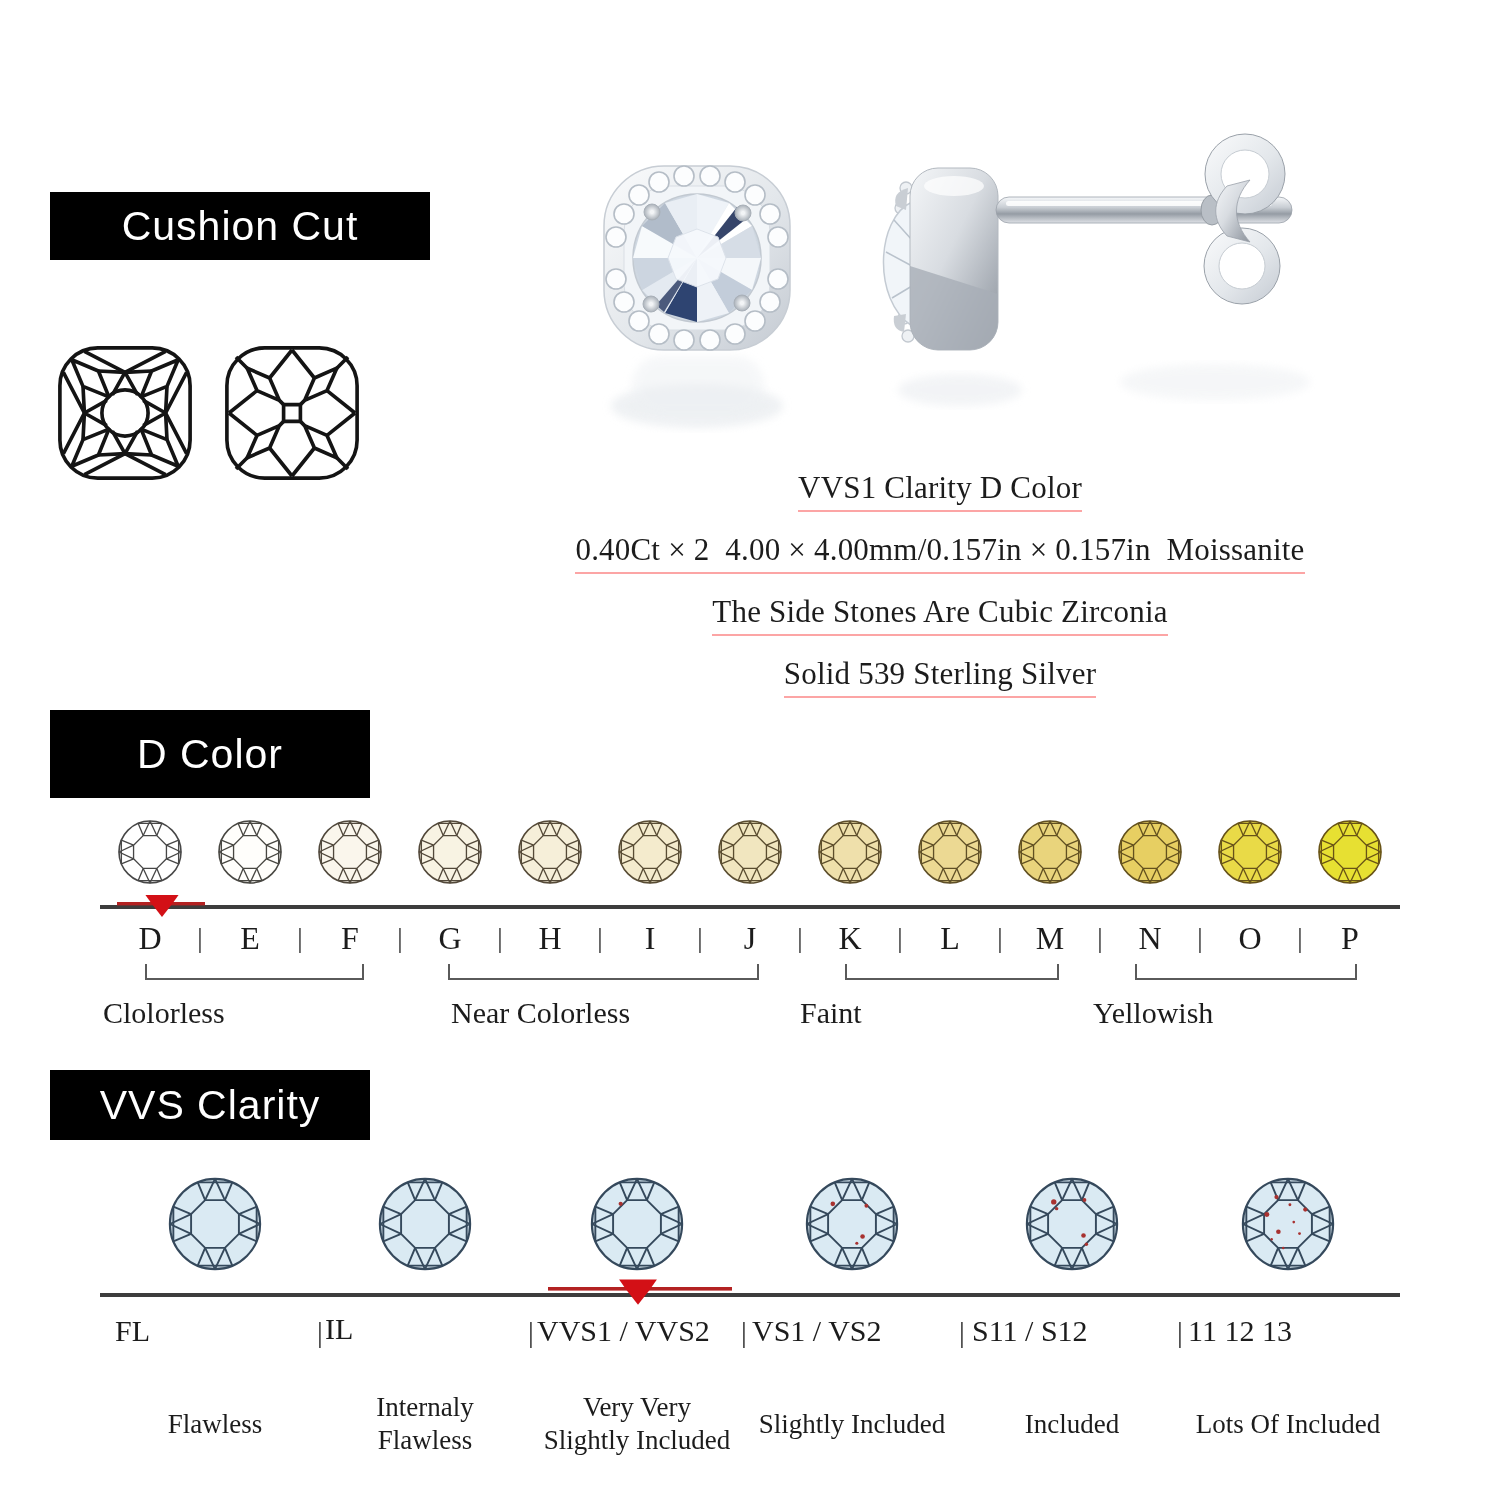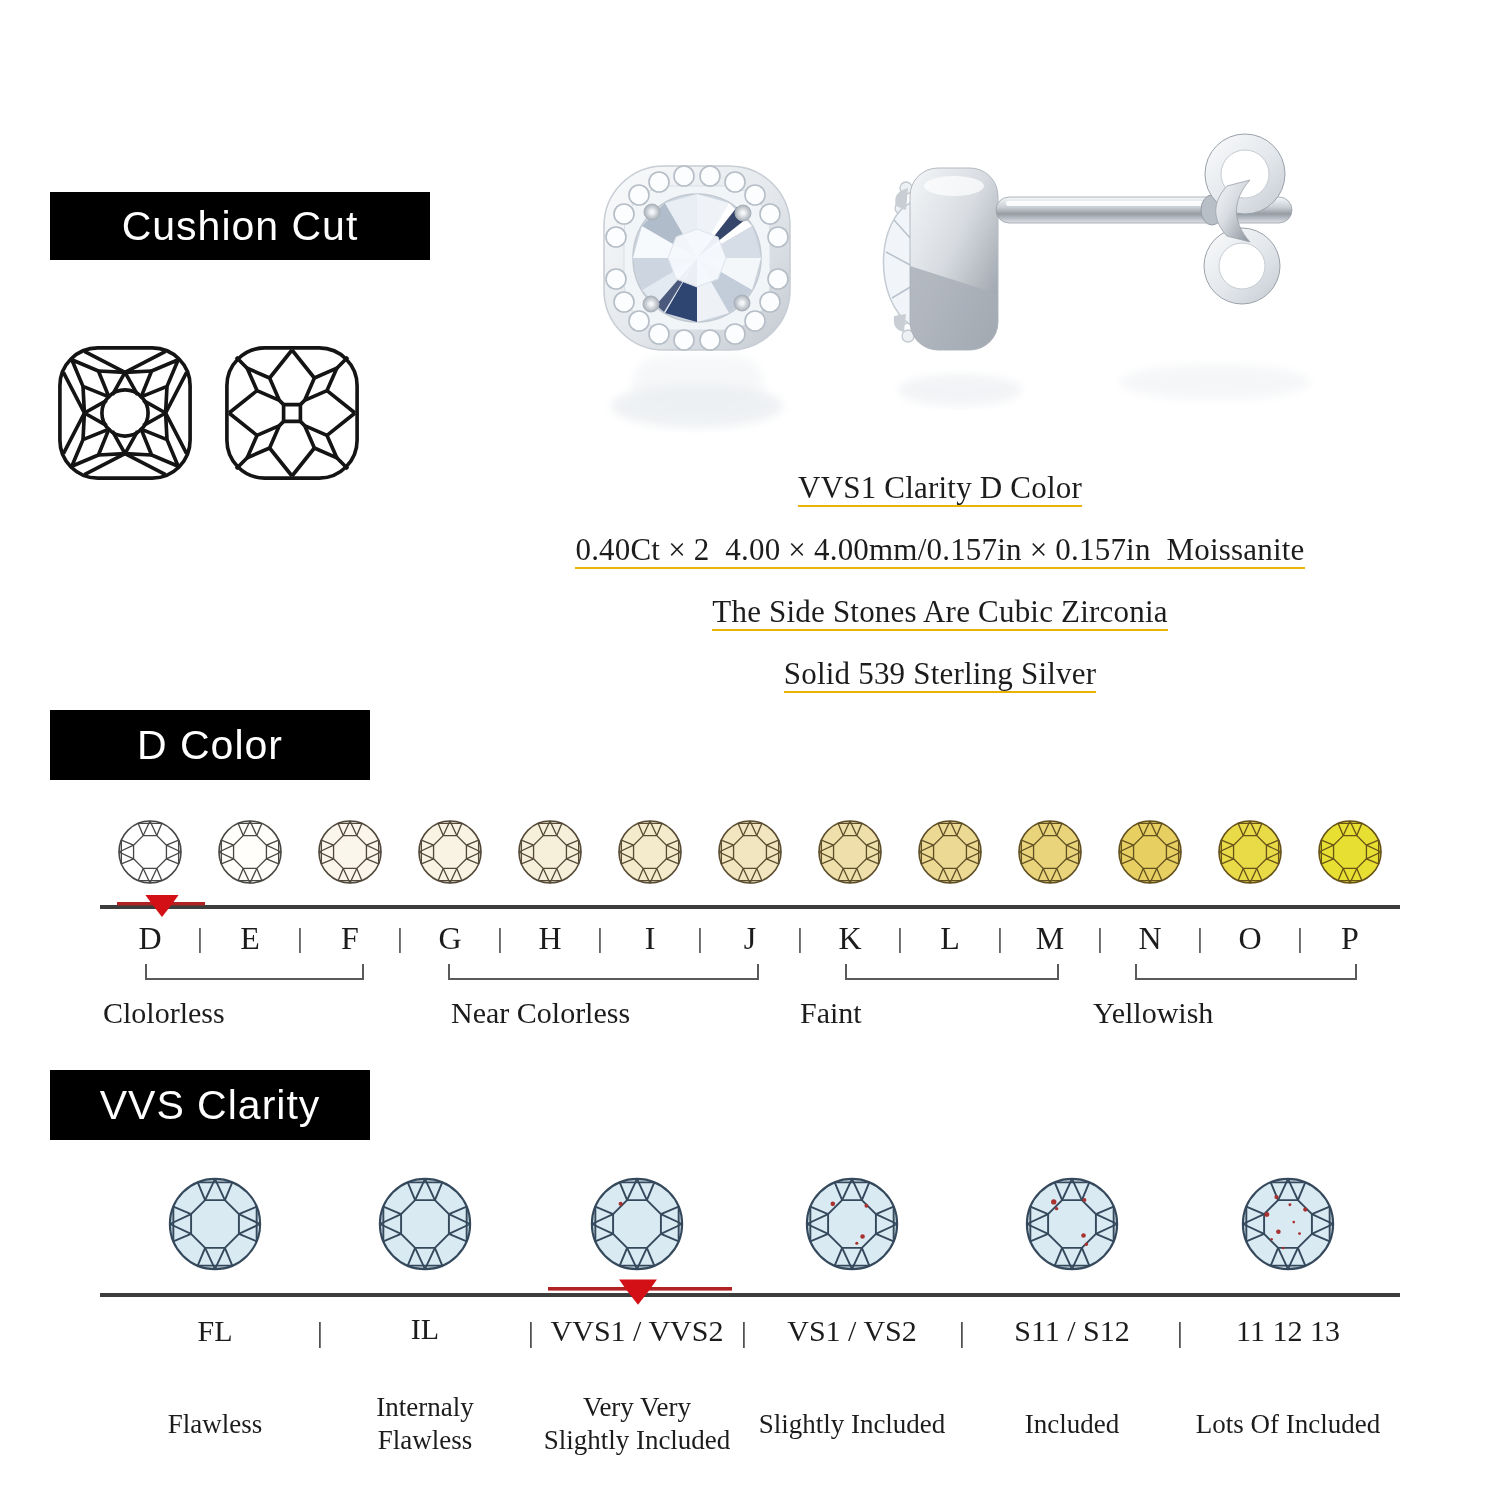--- a/index.html
+++ b/index.html
@@ -4,27 +4,27 @@
 <style>
   html,body{margin:0;padding:0;background:#ffffff;}
   .page{position:relative;width:1500px;height:1500px;background:#fff;overflow:hidden;
         font-family:"Liberation Serif",serif;color:#1c1c1c;}
   .abs{position:absolute;}
   .banner{background:#000;color:#fff;font-family:"Liberation Sans",sans-serif;
           font-size:41px;font-weight:400;letter-spacing:1px;
           display:flex;align-items:center;justify-content:center;}
   .spec-block{left:460px;top:470px;width:960px;text-align:center;}
   .spec-line{margin-bottom:26px;font-size:31px;letter-spacing:.2px;}
-  .spec-line span{border-bottom:2px solid #eab308;}
+  .spec-line span{border-bottom:2px solid #fca5a5;padding-bottom:5px;}
   .scaleline{background:#3d3d3d;height:4px;}
   .letter{width:100px;text-align:center;font-size:32px;}
   .sep{width:20px;text-align:center;font-size:27px;color:#2b2b2b;}
   .bracket{height:14px;border-left:2px solid #5a5a5a;border-right:2px solid #5a5a5a;border-bottom:2px solid #5a5a5a;}
   .glabel{width:300px;text-align:left;font-size:30px;}
-  .clabel{width:200px;text-align:center;font-size:30px;}
+  .clabel{width:200px;font-size:30px;}
   .csep{width:20px;text-align:center;font-size:29px;color:#2b2b2b;}
   .desc{width:250px;height:76px;display:flex;flex-direction:column;align-items:center;justify-content:center;
         font-size:27px;line-height:33px;text-align:center;}
   svg.abs{display:block;}
 </style>
 </head>
 <body>
 
 <svg width="0" height="0" style="position:absolute" aria-hidden="true">
   <defs>
@@ -188,21 +188,21 @@
     </g>
   </svg>
 
   <div class="abs spec-block">
     <div class="spec-line"><span>VVS1 Clarity D Color</span></div>
     <div class="spec-line"><span>0.40Ct × 2&nbsp; 4.00 × 4.00mm/0.157in × 0.157in&nbsp; Moissanite</span></div>
     <div class="spec-line"><span>The Side Stones Are Cubic Zirconia</span></div>
     <div class="spec-line"><span>Solid 539 Sterling Silver</span></div>
   </div>
 
-  <div class="abs banner" style="left:50px;top:710px;width:320px;height:70px">
+  <div class="abs banner" style="left:50px;top:710px;width:320px;height:88px">
     <span>D Color</span>
   </div>
 
   <svg class="abs" style="left:117px;top:819px;width:66px;height:66px" viewBox="0 0 100 100">
       <g stroke="#474747">
         <circle cx="50" cy="50" r="47" stroke-width="2.4" fill="#ffffff"></circle>
         <use href="#gemfacets"></use>
       </g>
     </svg>
   <svg class="abs" style="left:217px;top:819px;width:66px;height:66px" viewBox="0 0 100 100">

